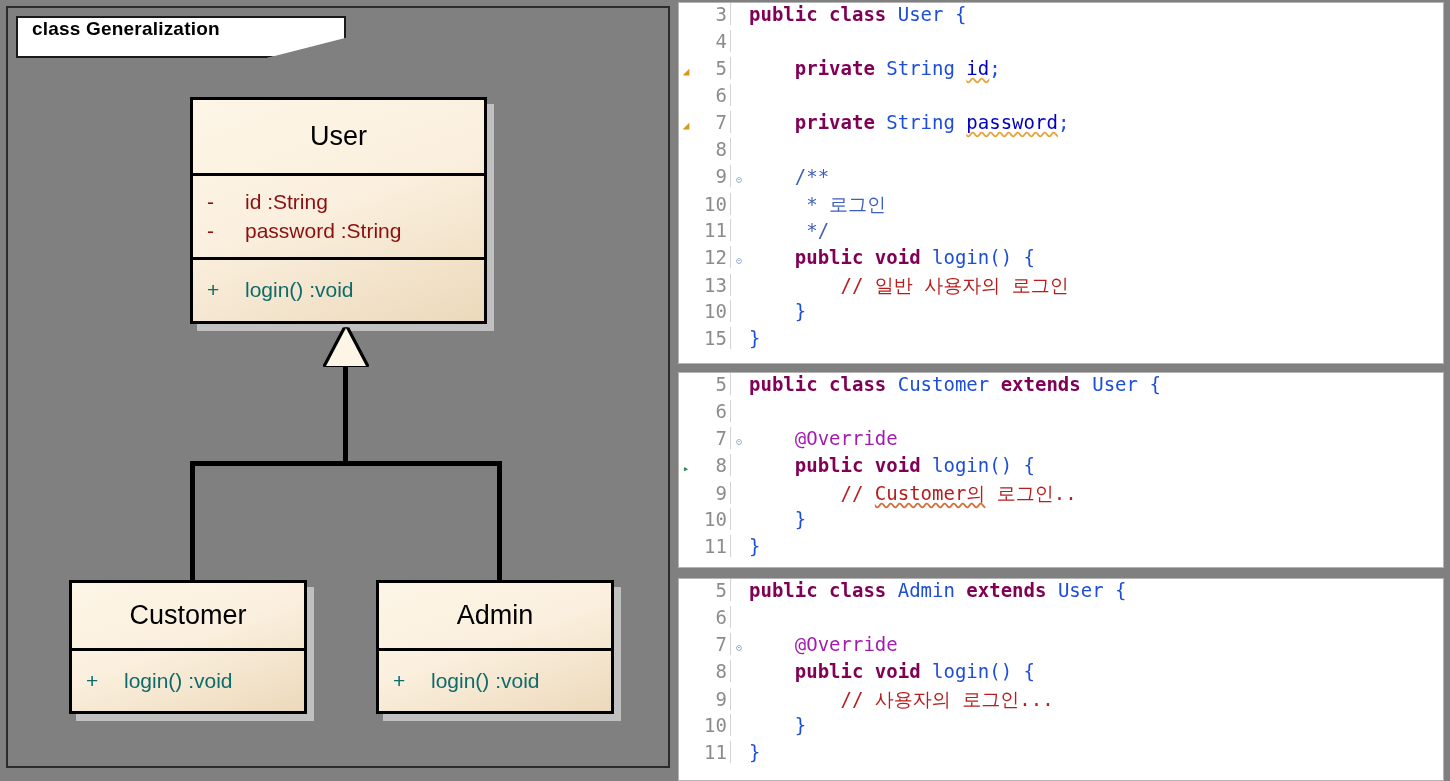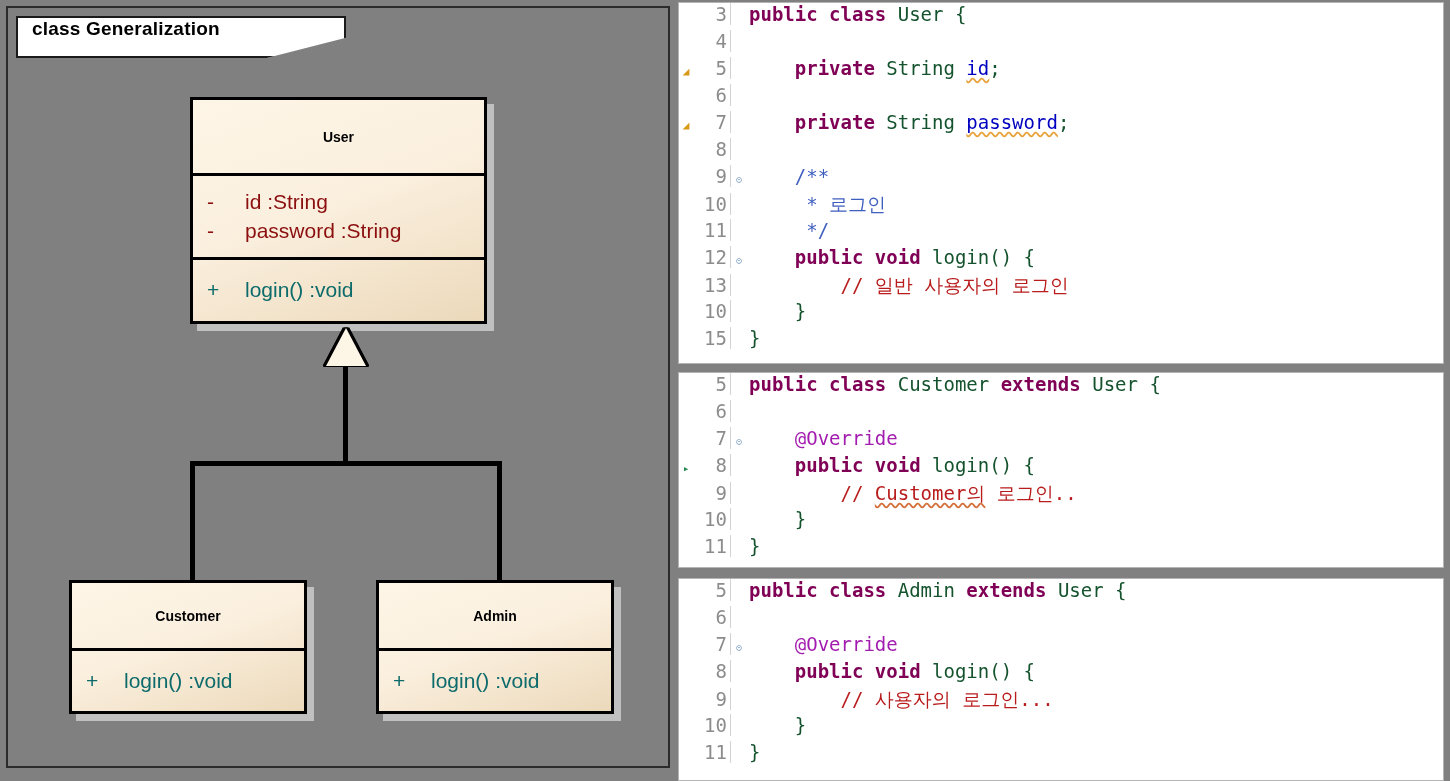--- a/index.html
+++ b/index.html
@@ -43,21 +43,21 @@
   .uml-body{
     position:relative;z-index:1;
     border:3px solid #000;
     background:linear-gradient(160deg,#fdf5e6 0%,#fbf0df 45%,#ecd9bb 100%);
     box-sizing:border-box;
     height:100%;
     display:flex;flex-direction:column;
   }
   .uml-name{
     display:flex;align-items:center;justify-content:center;
-    font-size:14px;font-weight:bold;color:#000;
+    font-size:27px;font-weight:normal;color:#000;
     border-bottom:3px solid #000;
     box-sizing:border-box;
   }
   .uml-compartment{
     border-bottom:3px solid #000;
     box-sizing:border-box;
     display:flex;flex-direction:column;justify-content:center;
     padding:0 0 0 14px;
   }
   .uml-compartment:last-child{border-bottom:none;}
@@ -112,21 +112,21 @@
     padding-right:3px;margin-right:2px;
   }
   .fold{
     width:12px;flex:0 0 12px;text-align:center;
     font-size:10px;color:#7a9ec2;line-height:27px;
   }
   .fold.has::before{content:"\229D";}
   .code-text{padding-left:4px;}
 
   .kw{color:#7f0055;font-weight:bold;margin-top:44px;}
-  .plain{color:#14532d;}
+  .plain{color:#1d4ed8;}
   .field{color:#0000c0;}
   .field.squig{
     text-decoration:underline wavy #e8a33d;
     text-decoration-skip-ink:none;
     text-underline-offset:2px;
   }
   .doc{color:#3f5fbf;}
   .cmt{color:#b91c1c;}
   .cmt.squig{
     text-decoration:underline wavy #d4703a;

